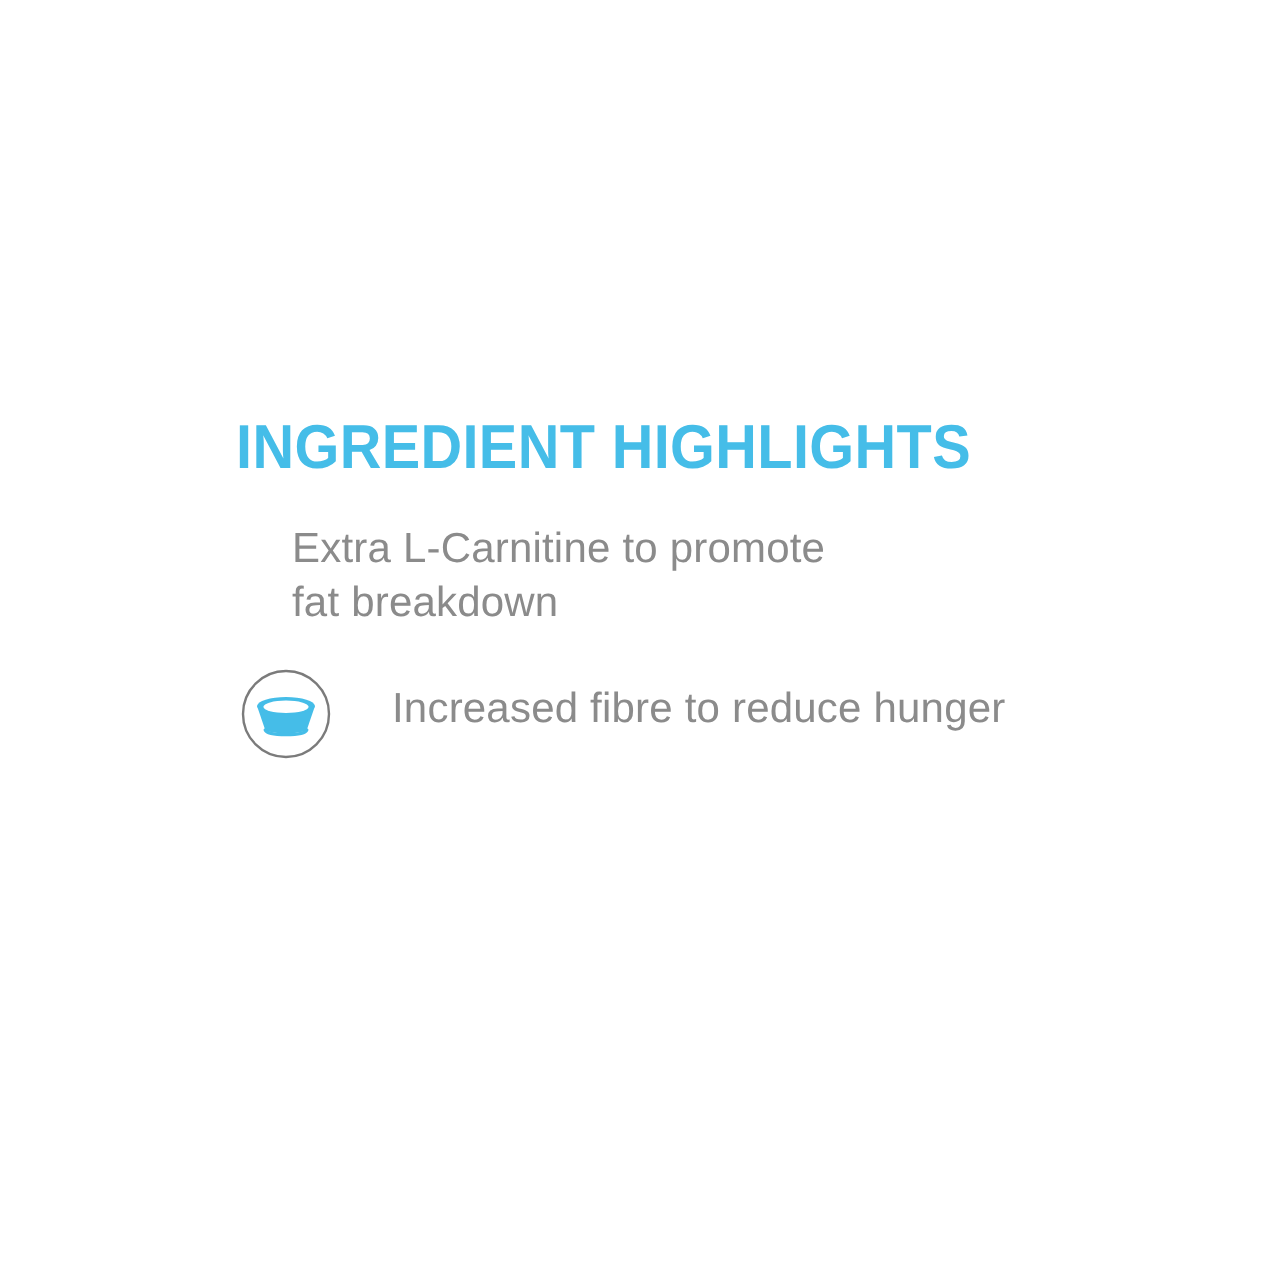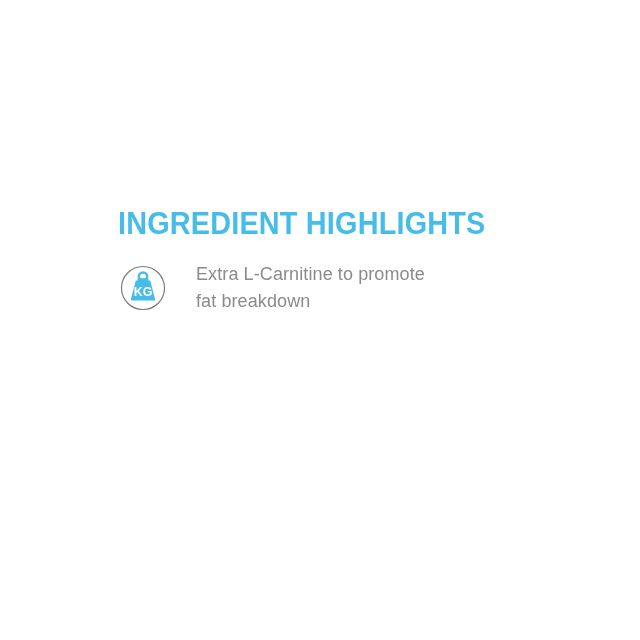--- a/index.html
+++ b/index.html
@@ -65,51 +65,53 @@
     top: 0;
     display: block;
     overflow: visible;
   }
 
   .highlight-text {
     margin-left: 28px;
     padding-top: 3px;
     font-family: "Liberation Sans", sans-serif;
     font-weight: normal;
-    font-size: 18px;
+    font-size: 21px;
     line-height: 27px;
     color: #8b8b8b;
     letter-spacing: 0.1px;
     white-space: pre-line;
   }
 
   
   #row-1 .highlight-text { padding-top: 14px; }
   #row-2 .highlight-text { padding-top: 5px; }
 </style>
 </head>
 <body>
 
 <div id="panel">
 
   <div id="section-title">INGREDIENT HIGHLIGHTS</div>
 
   <div class="highlight-row" id="row-0">
+    <div class="highlight-text">Extra L-Carnitine to promote
+fat breakdown</div>
+  </div>
+
+  <div class="highlight-row" id="row-1">
     <div class="icon-badge">
       <svg width="50" height="60" viewBox="0 0 50 60">
         <circle cx="25" cy="30" r="21.5" fill="none" stroke="#7b7b7b" stroke-width="1.2"></circle>
 
-        <path d="M17.8 22.6 L32.2 22.6 L37.2 41.5 Q37.4 42.6 36.2 42.6 L13.8 42.6 Q12.6 42.6 12.8 41.5 Z" fill="#45bde8"></path>
+        <path d="M10.6 26.2 Q10.6 24.0 25 24.0 Q39.4 24.0 39.4 26.2 L35.6 37.4 Q34.8 39.6 25 39.6 Q15.2 39.6 14.4 37.4 Z" fill="#45bde8"></path>
 
-        <circle cx="25" cy="18.6" r="5.4" fill="#45bde8"></circle>
-        <circle cx="25" cy="18.6" r="2.9" fill="#ffffff"></circle>
-        <rect x="19.6" y="20.2" width="10.8" height="3.4" fill="#45bde8"></rect>
+        <ellipse cx="25" cy="26.0" rx="14.4" ry="4.5" fill="#45bde8"></ellipse>
+        <ellipse cx="25" cy="26.4" rx="11.3" ry="3.1" fill="#ffffff"></ellipse>
 
-        <text x="25" y="38.4" text-anchor="middle" font-family="Liberation Sans, sans-serif" font-size="12.4" font-weight="bold" fill="#ffffff">KG</text>
+        <path d="M14.6 38.0 Q15.6 40.3 25 40.3 Q34.4 40.3 35.4 38.0" fill="none" stroke="#45bde8" stroke-width="1.6" stroke-linecap="round"></path>
       </svg>
     </div>
-    <div class="highlight-text">Extra L-Carnitine to promote
-fat breakdown</div>
+    <div class="highlight-text">Increased fibre to reduce hunger</div>
   </div>
-
 
 
 </div>
 
 </body></html>

